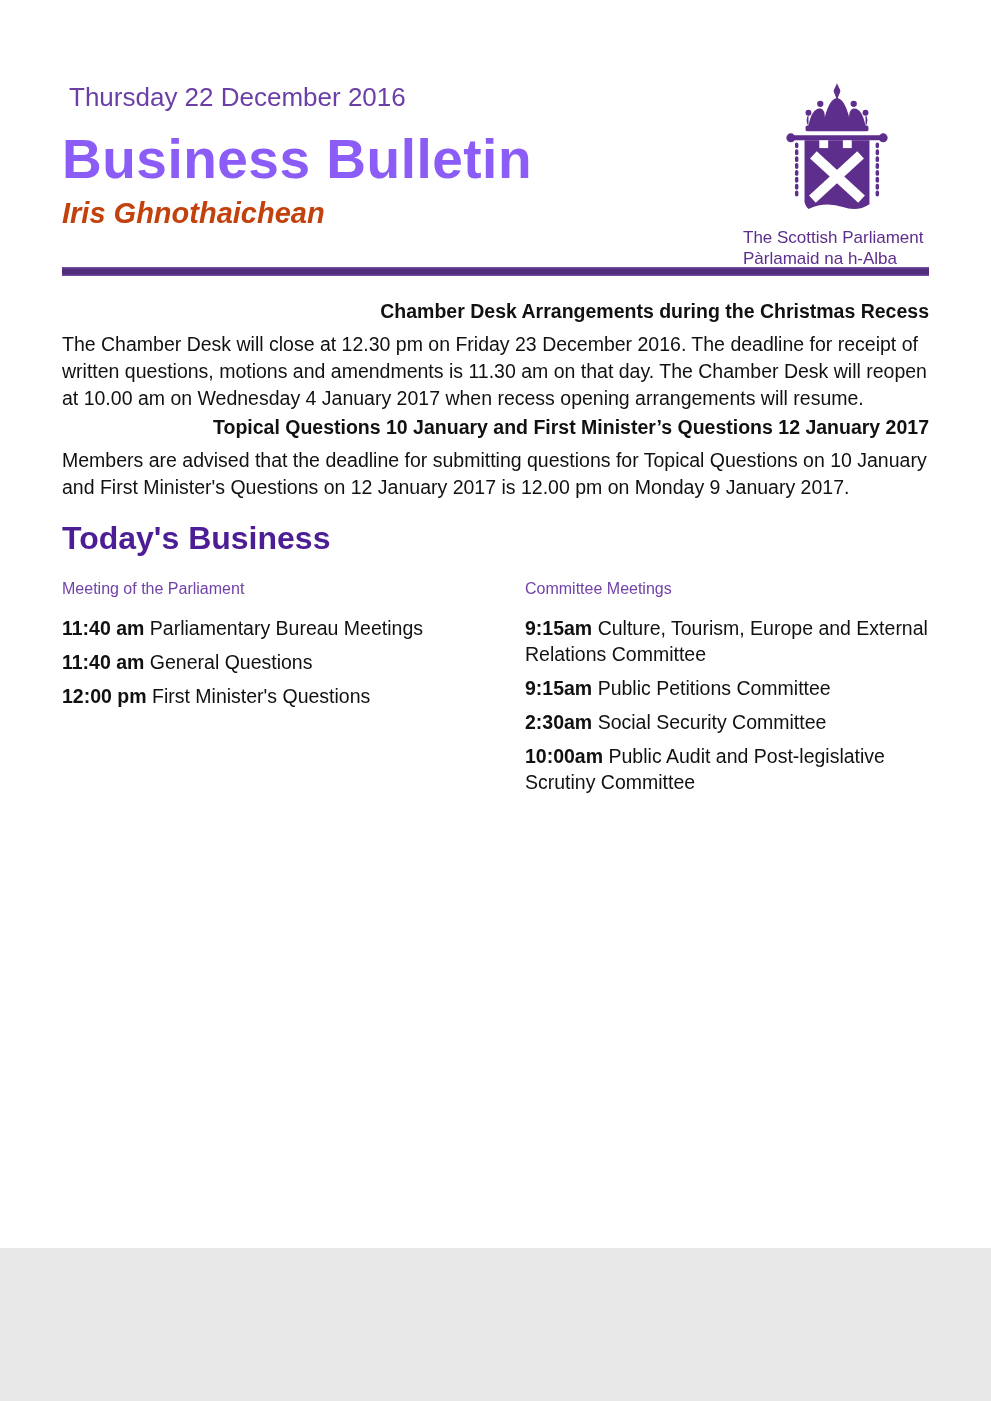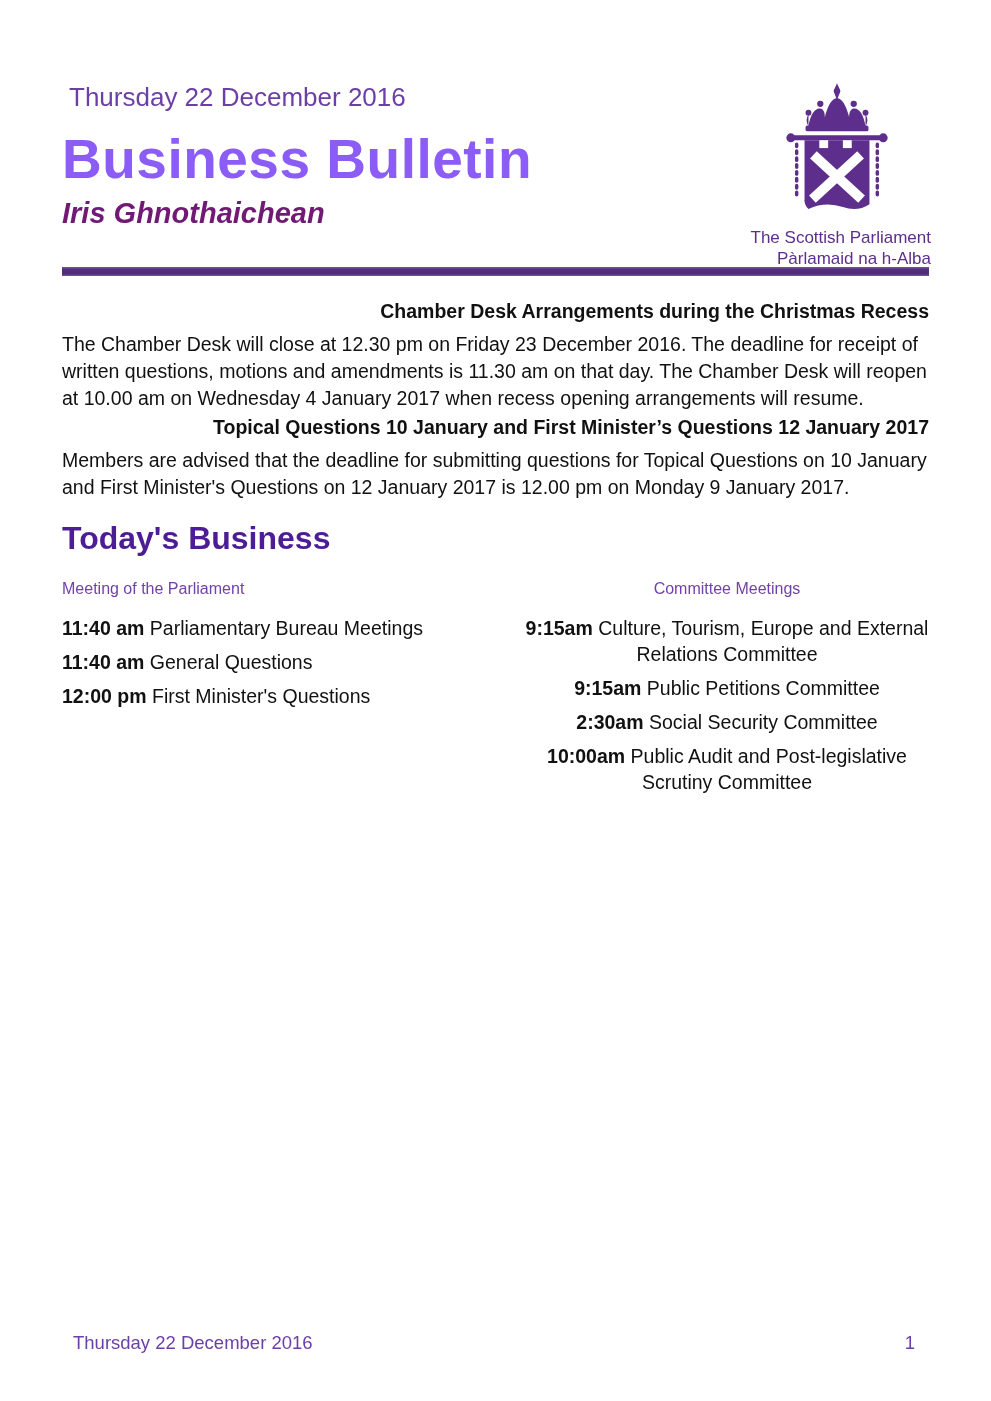--- a/index.html
+++ b/index.html
@@ -1,20 +1,20 @@
 <!DOCTYPE html>
 <html><head>
 <meta charset="utf-8">
 <style>
   * { margin: 0; padding: 0; box-sizing: border-box; }
   html, body { background: #e8e8e8; }
   .page {
     position: relative;
     width: 991px;
-    height: 1401px;
+    height: 1248px;
     margin: 0 auto;
     background: #ffffff;
     font-family: "Liberation Sans", "DejaVu Sans", sans-serif;
     color: #111111;
     overflow: hidden;
   }
   
   .header { position: relative; padding: 84px 62px 0 62px; }
   .header-date {
     font-size: 26px;
@@ -27,29 +27,29 @@
     font-weight: bold;
     line-height: 1.04;
     color: #8b5cf6;
     margin-top: 21px;
     letter-spacing: 0.5px;
   }
   .header-subtitle {
     font-size: 29px;
     font-weight: bold;
     font-style: italic;
-    color: #701a75;
+    color: #c2410c;
     margin-top: 9px;
   }
   .logo {
     position: absolute;
     top: 82px;
     right: 60px;
     width: 188px;
-    text-align: right;
+    text-align: left;
   }
   .logo svg { display: block; margin: 0 auto; }
   .logo-text {
     font-size: 17px;
     line-height: 1.22;
     color: #5D2E8C;
     margin-top: 4px;
   }
   .divider {
     height: 9px;
@@ -71,21 +71,21 @@
     line-height: 27px;
   }
   .todays-business {
     font-size: 32px;
     font-weight: bold;
     color: #4c1d95;
     margin-top: 19px;
   }
   .columns { display: flex; margin-top: 23px; }
   .col-left { width: 463px; flex: 0 0 463px; }
-  .col-right { flex: 1 1 auto; text-align: center; }
+  .col-right { flex: 1 1 auto; }
   .col-heading {
     font-size: 16px;
     font-weight: normal;
     color: #7142A8;
     line-height: 1.1;
     margin-bottom: 17px;
   }
   .sched-item {
     font-size: 19.5px;
     line-height: 26px;

